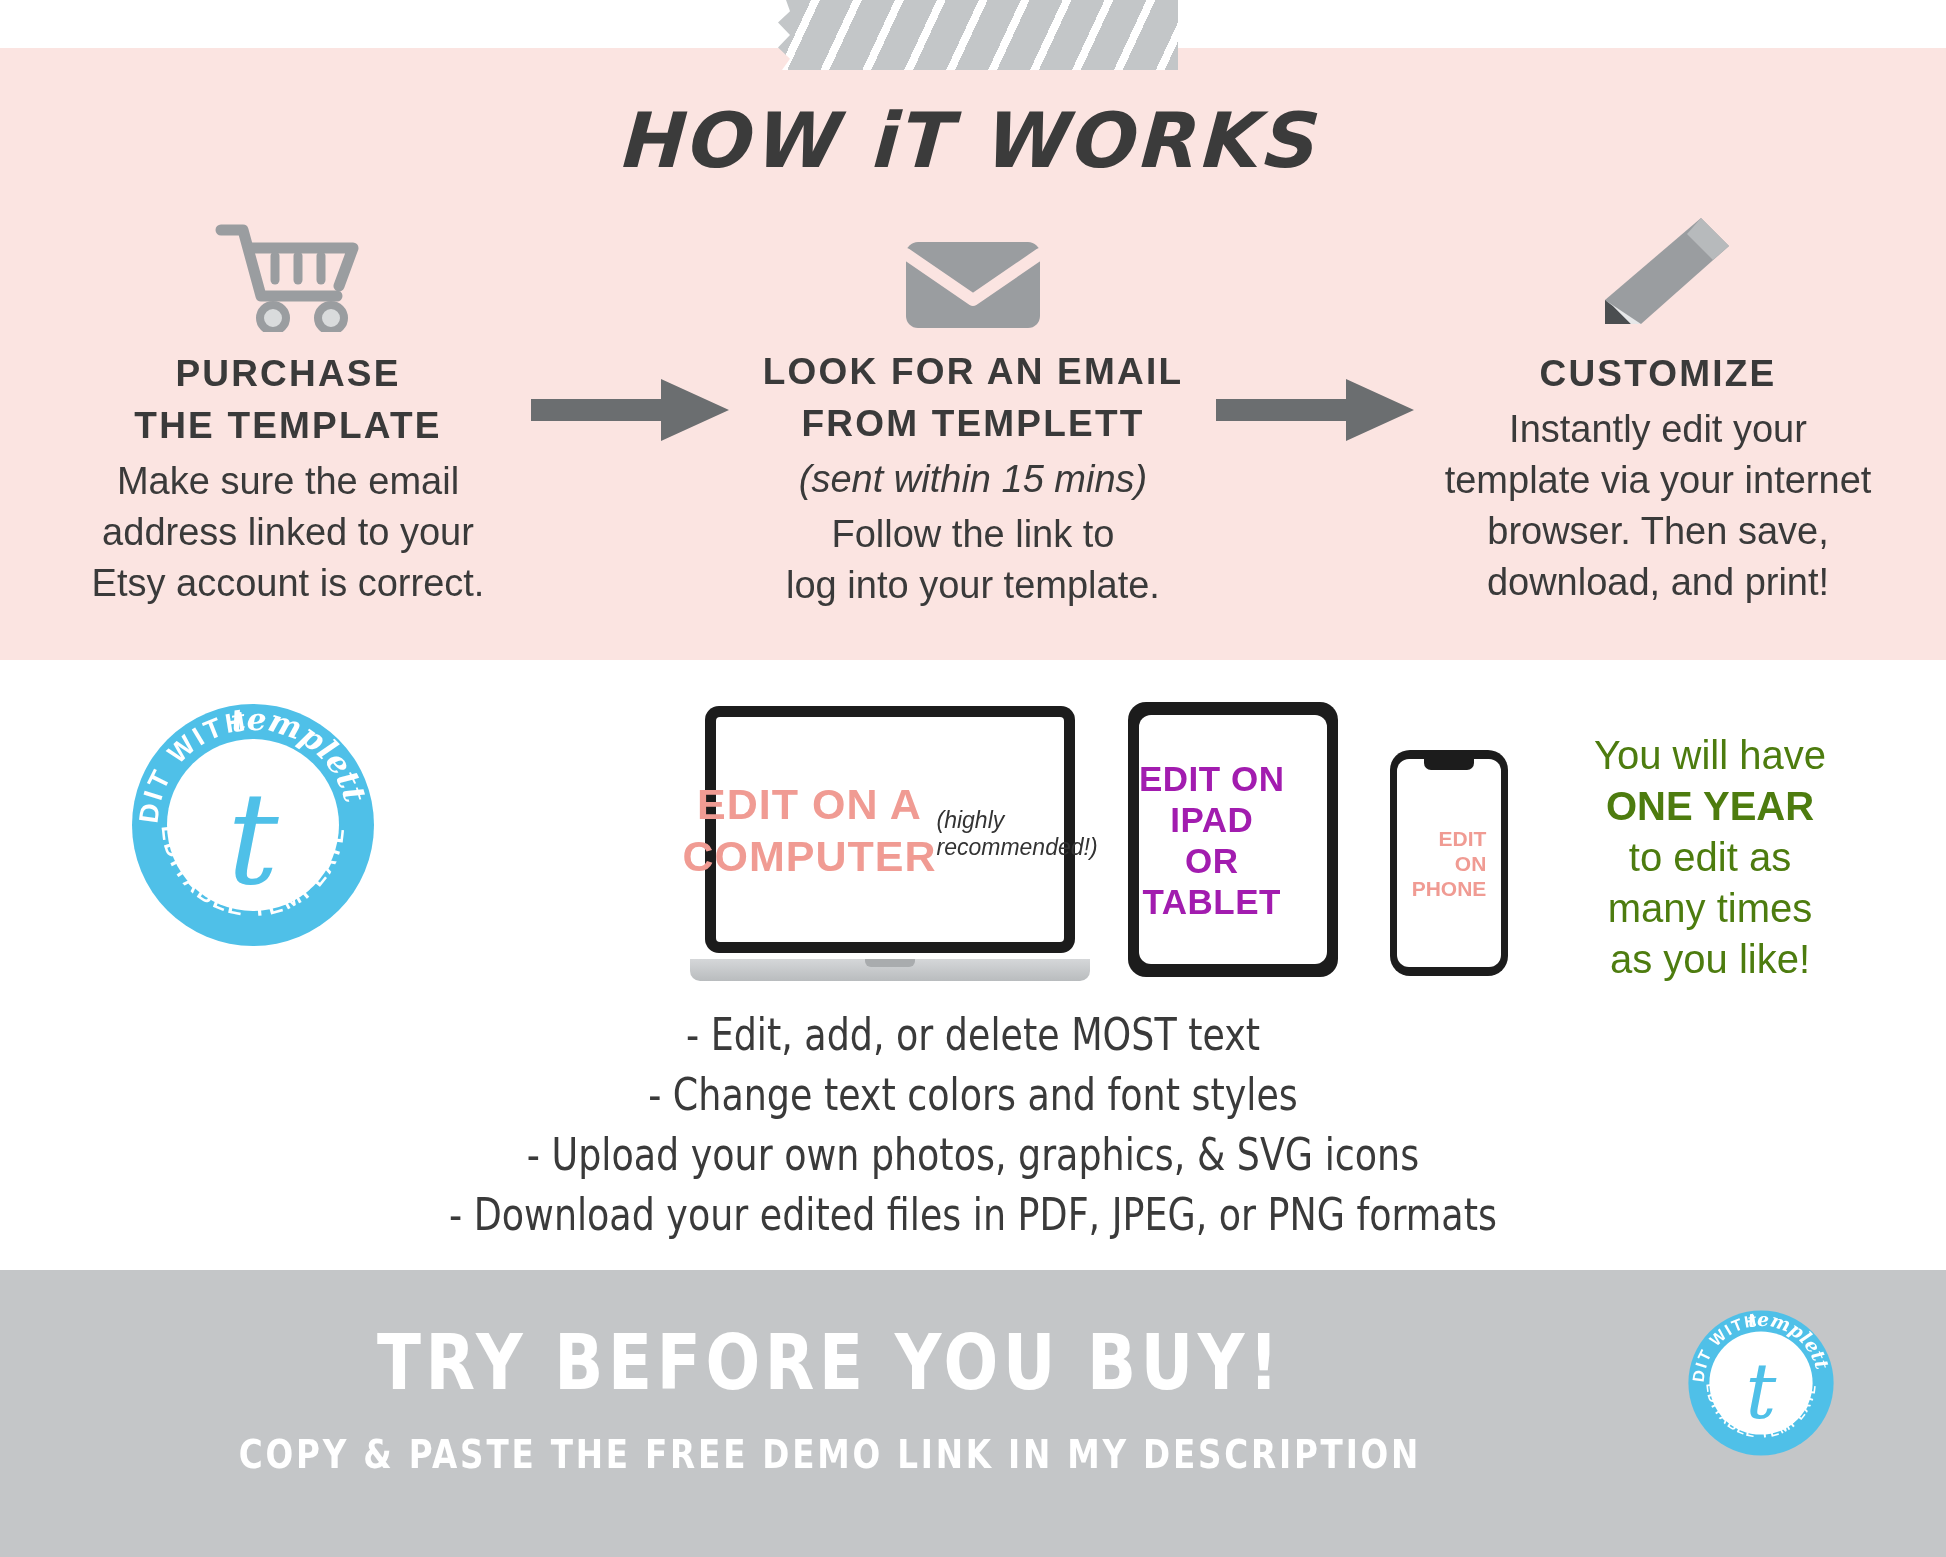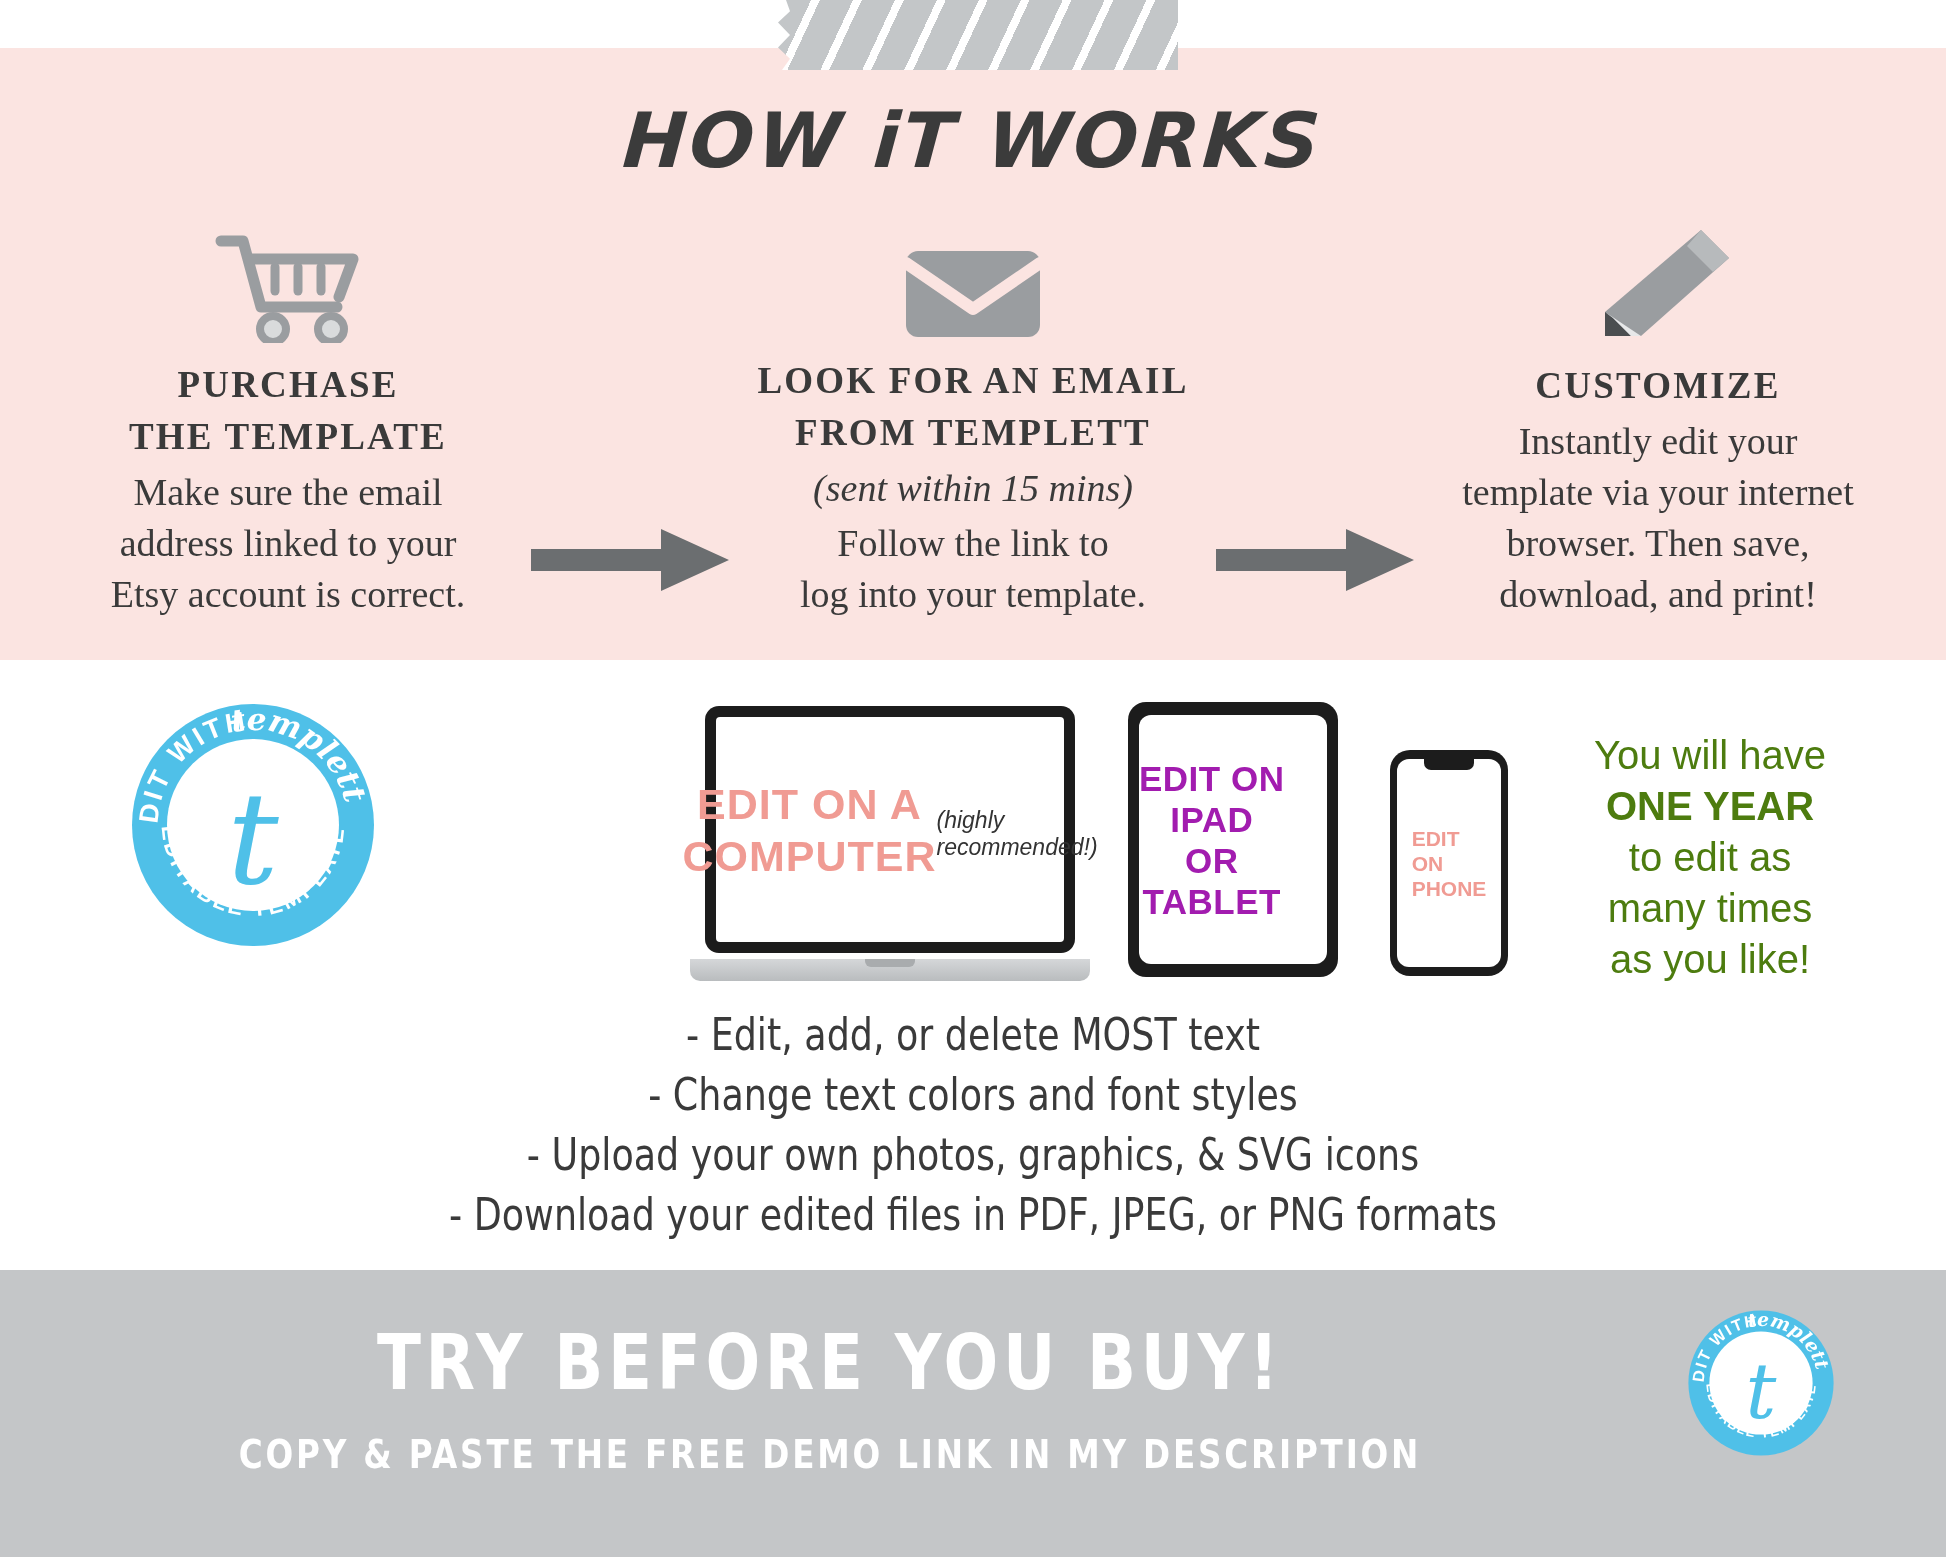--- a/index.html
+++ b/index.html
@@ -32,21 +32,21 @@
     position:absolute;left:0;top:96px;width:1946px;text-align:center;
     font-family:"DejaVu Sans", sans-serif;
     font-size:76px;font-weight:bold;font-style:italic;
     letter-spacing:3px;color:#3b3b3b;
     transform:skewX(-4deg);
   }
 
   
   .steps{
     position:absolute;left:0;top:200px;width:1946px;height:420px;
-    display:flex;align-items:flex-end;justify-content:center;font-family:Liberation Serif, serif;
+    display:flex;align-items:center;justify-content:center;
   }
   .step{width:470px;text-align:center;position:relative;}
   .step .icon-wrap{height:120px;display:flex;align-items:flex-end;justify-content:center;}
   .step h3{
     margin:16px 0 0 0;
     font-size:37px;font-weight:bold;letter-spacing:2.2px;color:#3a3a3a;
     line-height:52px;
   }
   .step p{
     margin:4px 0 0 0;
@@ -106,21 +106,21 @@
     font-size:35px;font-weight:bold;color:#a21caf;line-height:41px;letter-spacing:.5px;
   }
 
   
   .phone{
     position:absolute;left:1390px;top:750px;width:118px;height:226px;
     background:#1c1c1c;border-radius:20px;box-sizing:border-box;padding:9px 7px;
   }
   .phone .screen{
     width:100%;height:100%;background:#fff;border-radius:12px;
-    display:flex;align-items:center;justify-content:center;text-align:left;
+    display:flex;align-items:center;justify-content:center;text-align:right;
     font-size:21px;font-weight:bold;color:#f09b93;line-height:25px;
   }
   .phone .pnotch{
     position:absolute;left:34px;top:9px;width:50px;height:11px;
     background:#1c1c1c;border-radius:0 0 7px 7px;z-index:3;
   }
 
   .oneyear{
     position:absolute;left:1520px;top:730px;width:380px;
     text-align:center;font-size:40px;color:#4d7c0f;line-height:51px;font-weight:300;

